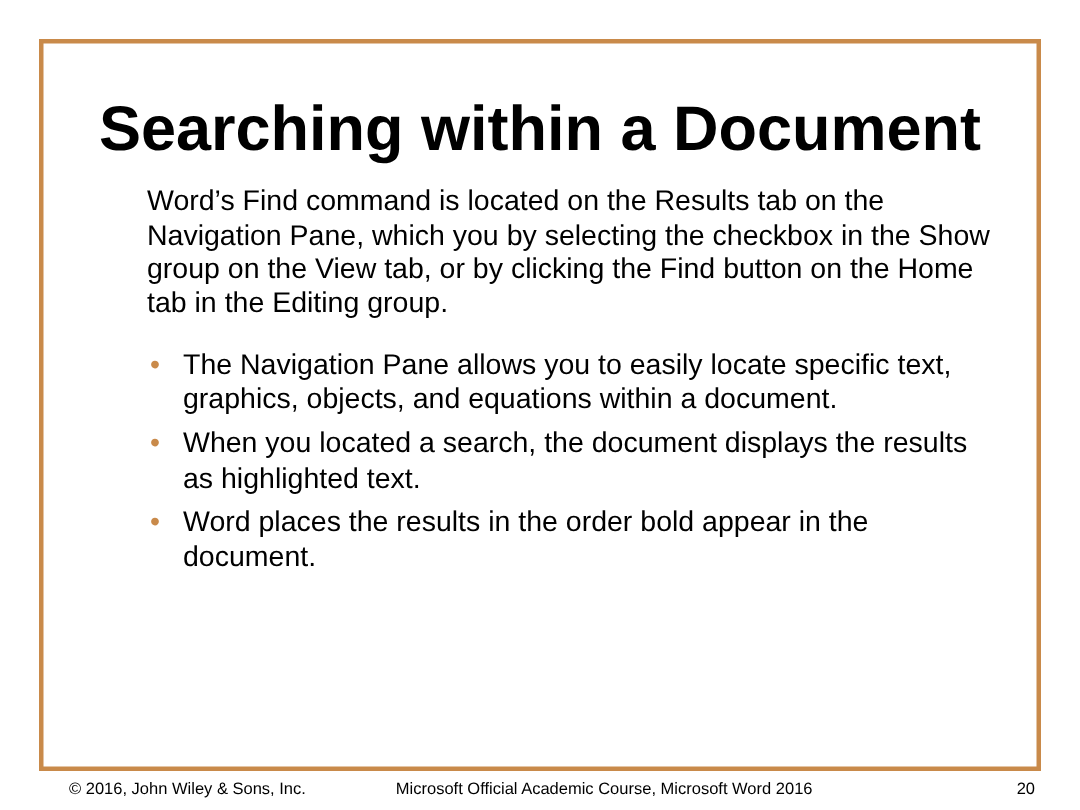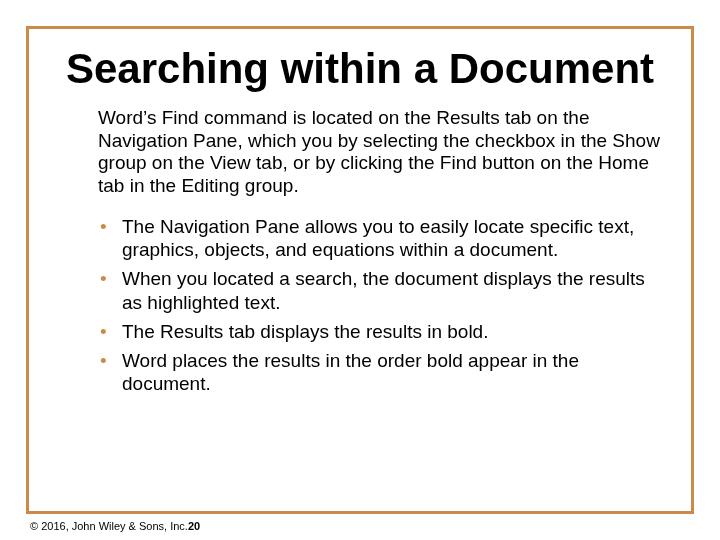--- a/index.html
+++ b/index.html
@@ -28,21 +28,21 @@
     left: 40px;
     right: 40px;
     bottom: 50px;
   }
   .title {
     font-size: 42px;
     font-weight: bold;
     text-align: center;
     color: #000;
     line-height: 1.08;
-    margin-top: 10px;
+    margin-top: 27px;
     margin-bottom: 16px;
     font-family: Arial, Helvetica, sans-serif;
   }
   .body-text {
     padding-left: 58px;
     padding-right: 20px;
     font-size: 19px;
     color: #000;
     line-height: 1.18;
   }
@@ -65,58 +65,57 @@
     position: absolute;
     left: 2px;
     top: 0;
     color: #c98a4a;
     font-size: 19px;
     line-height: 1.22;
   }
   .footer {
     position: absolute;
     bottom: 8px;
-    left: 30px;
+    left: 46px;
     right: 30px;
     font-size: 11px;
     color: #000;
     display: flex;
     align-items: baseline;
   }
   .footer-left {
     flex: 0 0 auto;
   }
   .footer-center {
     flex: 1 1 auto;
     text-align: left;
     padding-left: 60px;
   }
   .footer-right {
     flex: 0 0 auto;
     text-align: right;
-    font-weight: bold;
   }
 </style>
 </head>
 <body>
 
 <div class="slide">
   <div class="inner-border"></div>
 
   <div class="content">
     <h1 class="title">Searching within a Document</h1>
 
     <div class="body-text">
       <p class="intro">Word’s Find command is located on the Results tab on the Navigation Pane, which you by selecting the checkbox in the Show group on the View tab, or by clicking the Find button on the Home tab in the Editing group.</p>
       <ul class="bullets">
         <li>The Navigation Pane allows you to easily locate specific text, graphics, objects, and equations within a document.</li>
         <li>When you located a search, the document displays the results as highlighted text.</li>
-        <li>The Results tab displays the results in bold.</li>
         <li>Word places the results in the order bold appear in the document.</li>
       </ul>
     </div>
   </div>
 
   <div class="footer">
     <span class="footer-left">© 2016, John Wiley &amp; Sons, Inc.</span>
+    <span class="footer-center">Microsoft Official Academic Course, Microsoft Word 2016</span>
     <span class="footer-right">20</span>
   </div>
 </div>
 
 </body></html>

